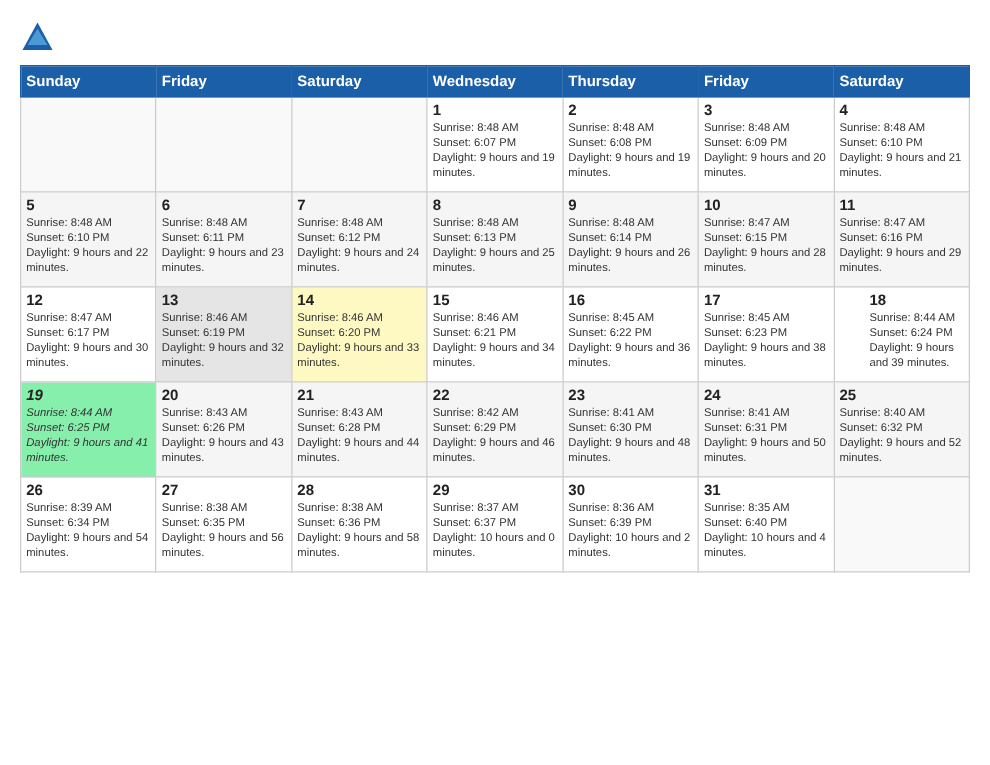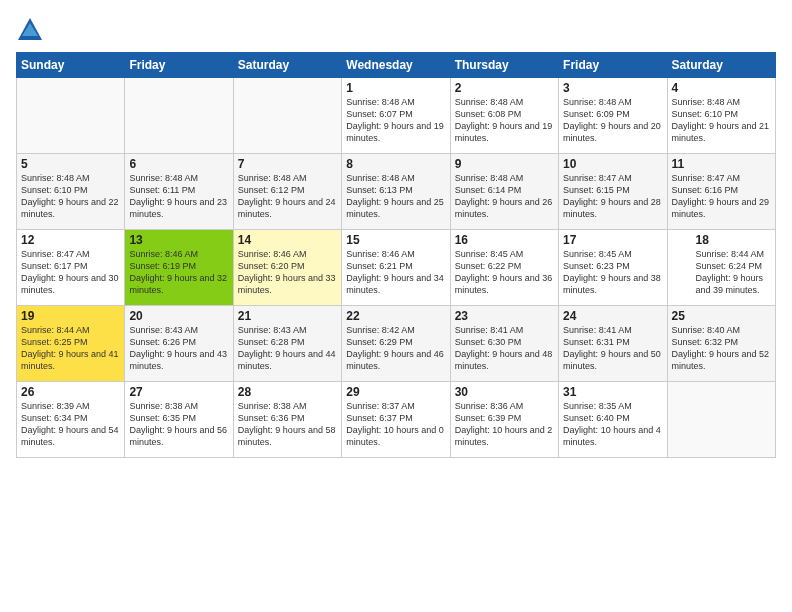--- a/index.html
+++ b/index.html
@@ -213,21 +213,21 @@
 Daylight: 9 hours and 29 minutes.</div>
           </td>
         </tr>
         <tr>
           <td style="background: rgb(255, 255, 255);">
             <span class="day-num">12</span>
             <div class="day-info" style="white-space: pre-line;">Sunrise: 8:47 AM
 Sunset: 6:17 PM
 Daylight: 9 hours and 30 minutes.</div>
           </td>
-          <td style="background: #84cc16;">
+          <td style="background: #e5e5e5;">
             <span class="day-num">13</span>
             <div class="day-info" style="white-space: pre-line;">Sunrise: 8:46 AM
 Sunset: 6:19 PM
 Daylight: 9 hours and 32 minutes.</div>
           </td>
           <td style="background: #fef9c3;">
             <span class="day-num">14</span>
             <div class="day-info" style="white-space: pre-line;">Sunrise: 8:46 AM
 Sunset: 6:20 PM
 Daylight: 9 hours and 33 minutes.</div>
@@ -251,21 +251,21 @@
 Daylight: 9 hours and 38 minutes.</div>
           </td>
           <td style="background: rgb(255, 255, 255); padding-left: 28px;">
             <span class="day-num">18</span>
             <div class="day-info" style="white-space: pre-line;">Sunrise: 8:44 AM
 Sunset: 6:24 PM
 Daylight: 9 hours and 39 minutes.</div>
           </td>
         </tr>
         <tr>
-          <td style="background: #fde047;">
+          <td style="background: #86efac; font-style: italic;">
             <span class="day-num">19</span>
             <div class="day-info" style="white-space: pre-line;">Sunrise: 8:44 AM
 Sunset: 6:25 PM
 Daylight: 9 hours and 41 minutes.</div>
           </td>
           <td style="background: rgb(245, 245, 245);">
             <span class="day-num">20</span>
             <div class="day-info" style="white-space: pre-line;">Sunrise: 8:43 AM
 Sunset: 6:26 PM
 Daylight: 9 hours and 43 minutes.</div>

